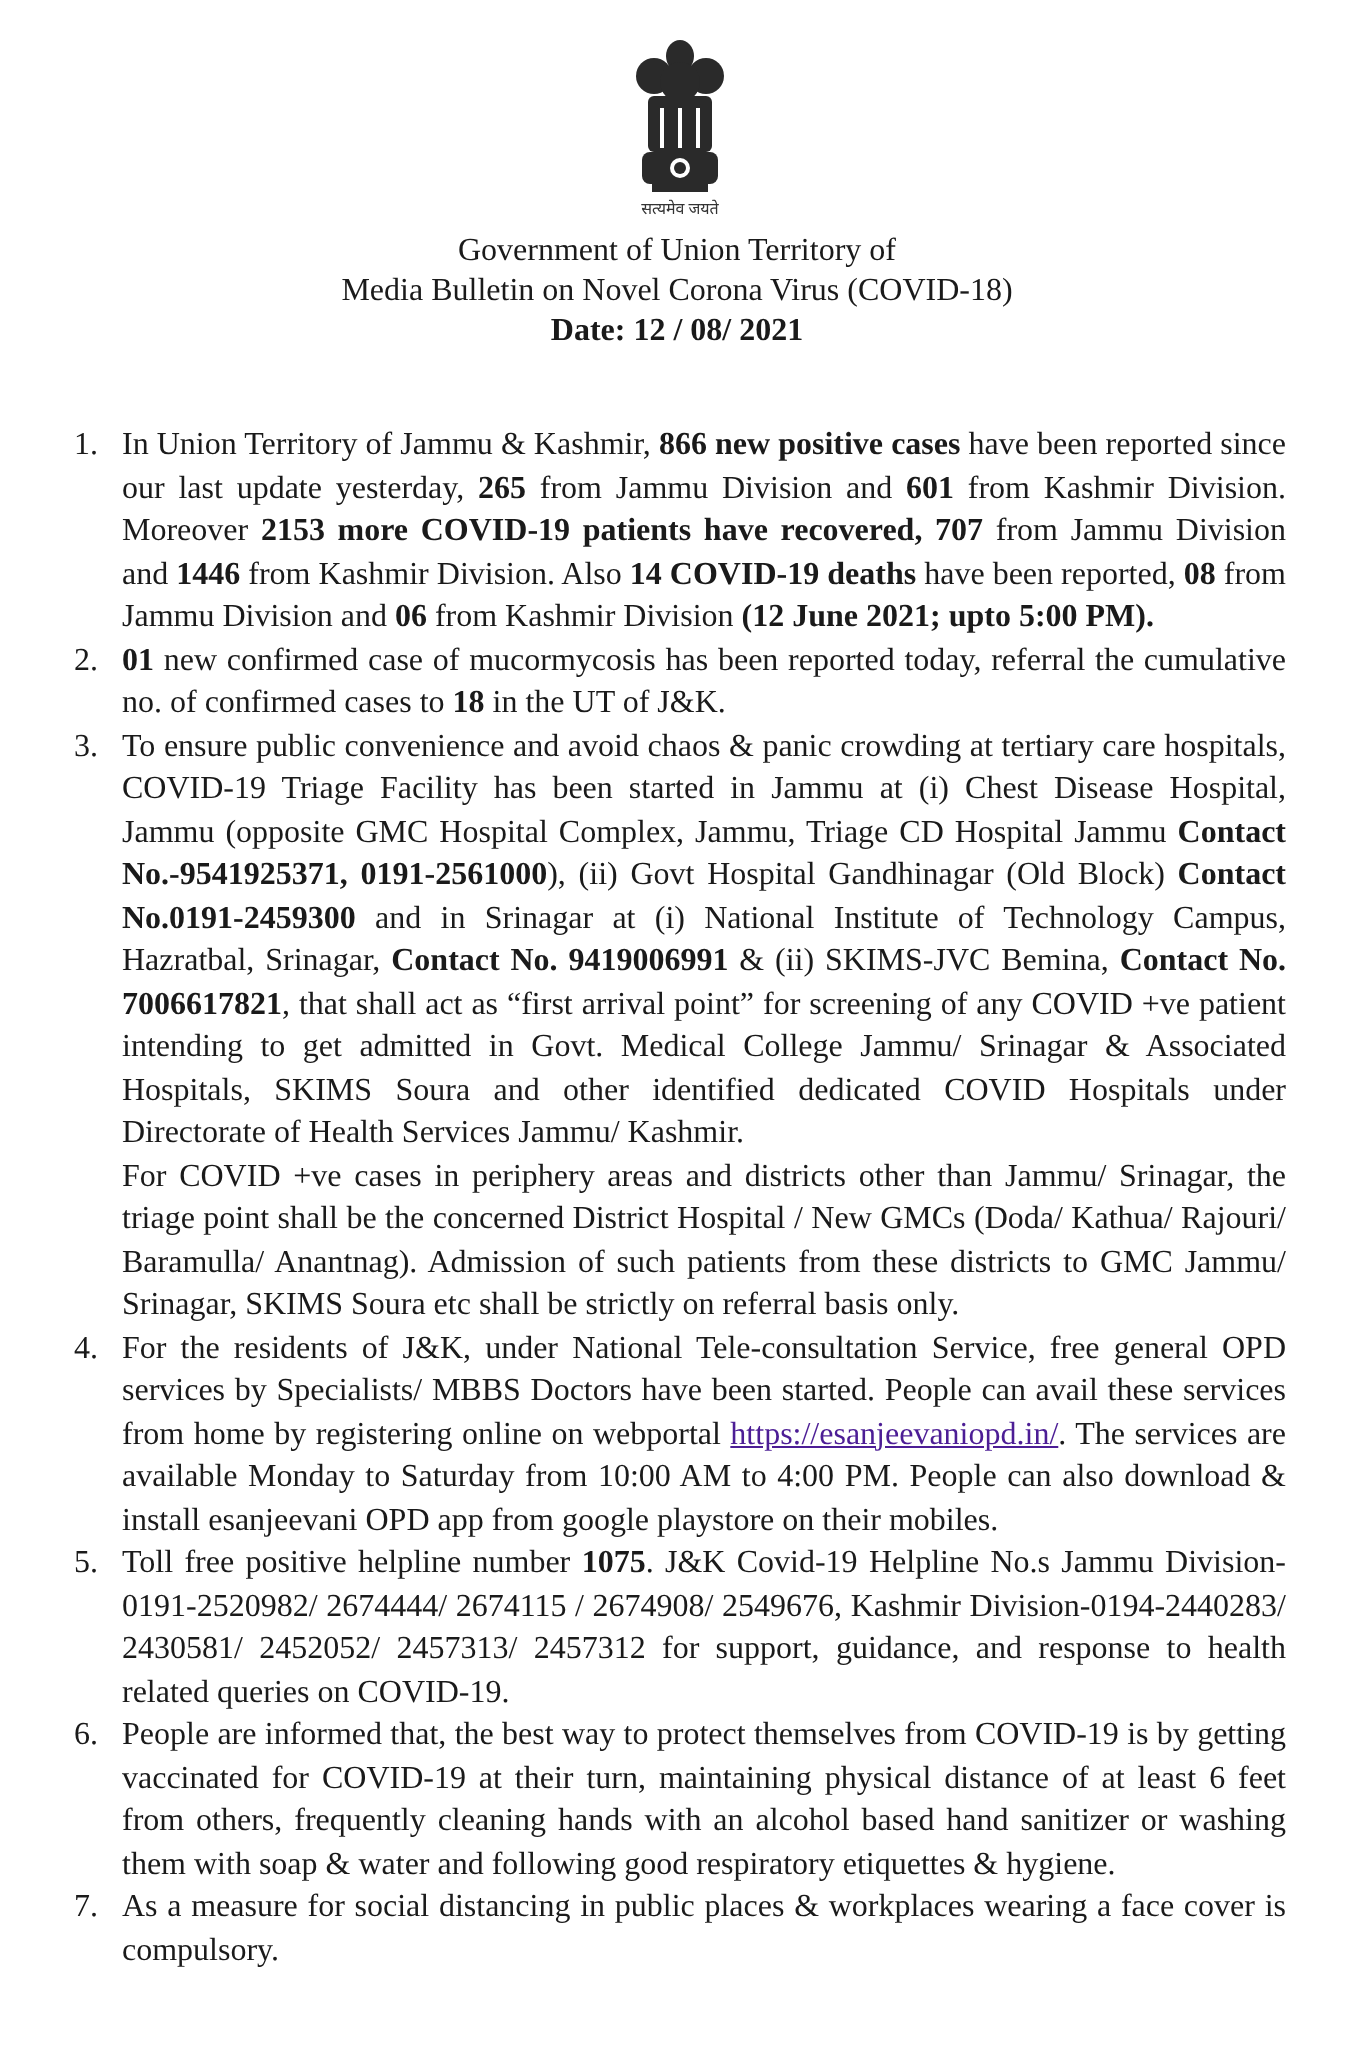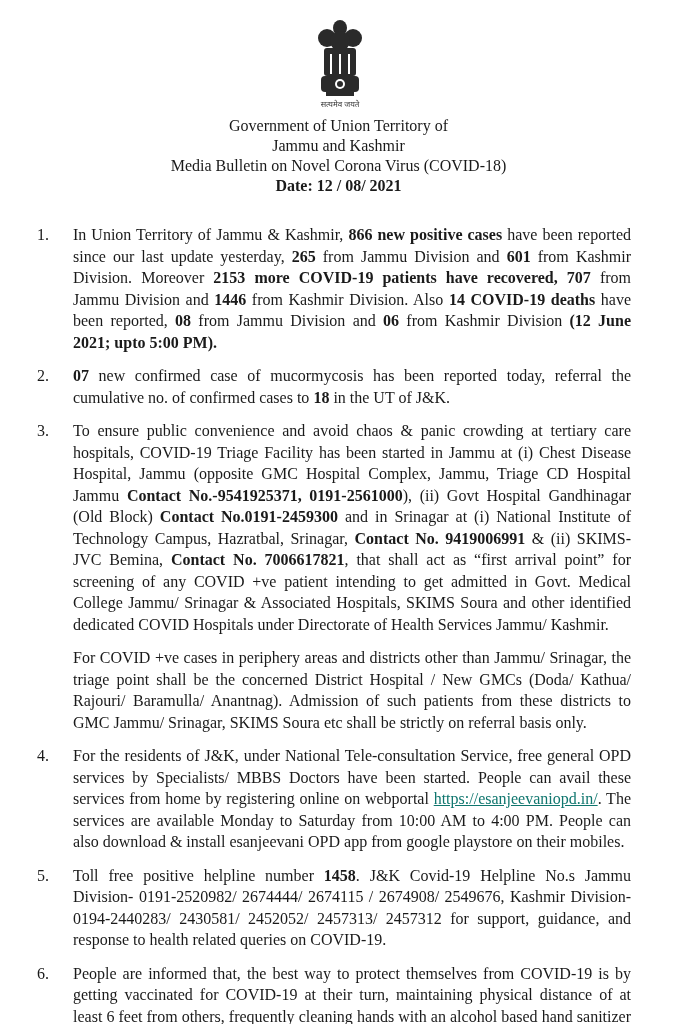--- a/index.html
+++ b/index.html
@@ -25,23 +25,23 @@
   ol.items {
     position: absolute; top: 212px; left: 0; margin: 0; padding: 0;
     list-style: none; width: 677px;
   }
   ol.items li {
     position: relative; padding-left: 61px; padding-right: 34px;
     font-size: 16px; line-height: 21.5px; text-align: justify;
     margin-bottom: 0;
   }
   ol.items li .num { position: absolute; left: 37px; top: 0; }
-  ol.items li p { margin: 12px; }
+  ol.items li p { margin: 0; }
   b { font-weight: bold; }
-  a.link { color: #0f766e; text-decoration: underline; }
+  a.link { color: #4c1d95; text-decoration: underline; }
 </style>
 </head>
 <body>
 
 <div class="page">
   <svg class="emblem" viewBox="0 0 56 98">
     <g fill="#2a2a2a">
       <ellipse cx="28" cy="14" rx="7" ry="8"></ellipse>
       <ellipse cx="15" cy="24" rx="9" ry="9"></ellipse>
       <ellipse cx="41" cy="24" rx="9" ry="9"></ellipse>
@@ -55,46 +55,45 @@
       <rect x="18" y="40" width="2" height="20"></rect>
       <rect x="27" y="40" width="2" height="20"></rect>
       <rect x="36" y="40" width="2" height="20"></rect>
     </g>
     <circle cx="28" cy="70" r="3" fill="#2a2a2a"></circle>
   </svg>
   <div class="motto">सत्यमेव जयते</div>
 
   <div class="header">
     <div>Government of Union Territory of</div>
-    <div>Jammu and Kashmir</div>
     <div>Media Bulletin on Novel Corona Virus (COVID-18)</div>
     <div class="date">Date: 12 / 08/ 2021</div>
   </div>
 
   <ol class="items" id="items">
       <li>
         <span class="num">1.</span>
         <p><span>In Union Territory of Jammu &amp; Kashmir, </span><b>866 new positive cases</b><span> have been reported since our last update yesterday, </span><b>265</b><span> from Jammu Division and </span><b>601</b><span> from Kashmir Division. Moreover </span><b>2153 more COVID-19 patients have recovered, 707</b><span> from Jammu Division and </span><b>1446</b><span> from Kashmir Division. Also </span><b>14 COVID-19 deaths</b><span> have been reported, </span><b>08</b><span> from Jammu Division and </span><b>06</b><span> from Kashmir Division </span><b>(12 June 2021; upto 5:00 PM).</b></p>
       </li>
       <li>
         <span class="num">2.</span>
-        <p><b>07</b><span> new confirmed case of mucormycosis has been reported today, referral the cumulative no. of confirmed cases to </span><b>18</b><span> in the UT of J&amp;K.</span></p>
+        <p><b>01</b><span> new confirmed case of mucormycosis has been reported today, referral the cumulative no. of confirmed cases to </span><b>18</b><span> in the UT of J&amp;K.</span></p>
       </li>
       <li>
         <span class="num">3.</span>
         <p><span>To ensure public convenience and avoid chaos &amp; panic crowding at tertiary care hospitals, COVID-19 Triage Facility has been started in Jammu at (i) Chest Disease Hospital, Jammu (opposite GMC Hospital Complex, Jammu, Triage CD Hospital Jammu </span><b>Contact No.-9541925371, 0191-2561000</b><span>), (ii) Govt Hospital Gandhinagar (Old Block) </span><b>Contact No.0191-2459300</b><span> and in Srinagar at (i) National Institute of Technology Campus,  Hazratbal, Srinagar, </span><b>Contact No. 9419006991</b><span>  &amp;  (ii) SKIMS-JVC Bemina, </span><b>Contact No. 7006617821</b><span>, that  shall act  as “first  arrival point” for screening of any COVID +ve patient intending to  get  admitted in Govt. Medical College Jammu/ Srinagar &amp; Associated Hospitals, SKIMS Soura  and other identified dedicated COVID Hospitals under Directorate of Health Services Jammu/ Kashmir.</span></p>
         <p><span>For COVID +ve cases in periphery areas and districts other than Jammu/ Srinagar, the triage point shall be the concerned District Hospital / New GMCs (Doda/ Kathua/ Rajouri/ Baramulla/ Anantnag). Admission of such patients from these districts to GMC Jammu/ Srinagar, SKIMS Soura etc shall be strictly on referral basis only.</span></p>
       </li>
       <li>
         <span class="num">4.</span>
         <p><span>For the residents of J&amp;K, under National Tele-consultation Service, free general OPD services by Specialists/ MBBS Doctors have been started. People can avail these services from home by registering online on webportal  </span><a class="link">https://esanjeevaniopd.in/</a><span>. The services are available Monday to Saturday from 10:00 AM to 4:00 PM. People can also download &amp; install esanjeevani OPD app from google playstore on their mobiles.</span></p>
       </li>
       <li>
         <span class="num">5.</span>
-        <p><span>Toll free positive helpline number </span><b>1458</b><span>. J&amp;K Covid-19 Helpline No.s Jammu Division- 0191-2520982/ 2674444/ 2674115 / 2674908/ 2549676, Kashmir Division-0194-2440283/ 2430581/ 2452052/ 2457313/ 2457312 for support, guidance, and response to health related queries on COVID-19.</span></p>
+        <p><span>Toll free positive helpline number </span><b>1075</b><span>. J&amp;K Covid-19 Helpline No.s Jammu Division- 0191-2520982/ 2674444/ 2674115 / 2674908/ 2549676, Kashmir Division-0194-2440283/ 2430581/ 2452052/ 2457313/ 2457312 for support, guidance, and response to health related queries on COVID-19.</span></p>
       </li>
       <li>
         <span class="num">6.</span>
         <p><span>People are informed that, the best way to protect themselves from COVID-19 is by getting vaccinated for COVID-19 at their turn, maintaining physical distance of at least 6 feet from others, frequently cleaning hands with an alcohol based hand sanitizer or washing them with soap &amp; water and following good respiratory etiquettes &amp; hygiene.</span></p>
       </li>
       <li>
         <span class="num">7.</span>
         <p><span>As a measure for social distancing in public places &amp; workplaces wearing a face cover is compulsory.</span></p>
       </li>
     </ol>

